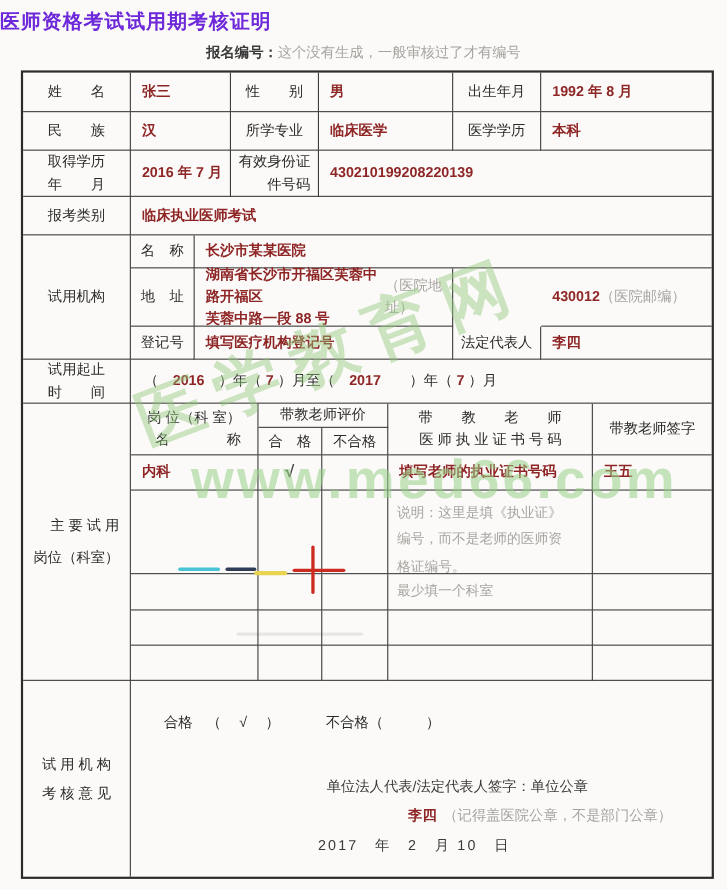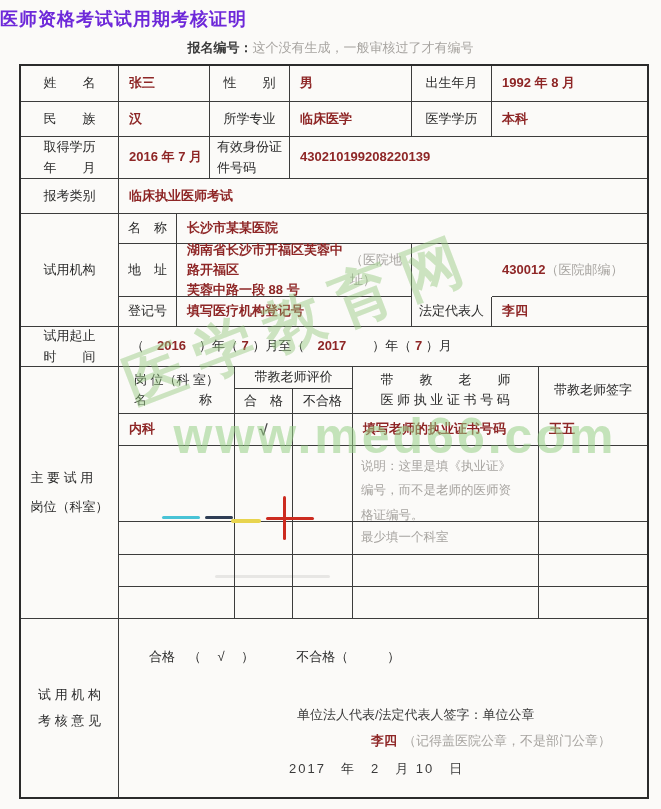--- a/index.html
+++ b/index.html
@@ -25,22 +25,22 @@
   }
   .cell{
     position:absolute;box-sizing:border-box;
     border-right:1px solid #3c3c3c;border-bottom:1px solid #3c3c3c;
     display:flex;align-items:center;
     font-size:13px;line-height:1.55;color:#2b2b2b;
     white-space:pre-line;
   }
   .nr{border-right:none;}
   .nb{border-bottom:none;}
-  .lbl{justify-content:center;text-align:left;}
-  .lbl-left{padding-left:7px;text-align:left;}
+  .lbl{justify-content:center;text-align:right;}
+  .lbl-left{padding-left:7px;text-align:right;}
   .val{font-weight:bold;color:#8e2626;padding-left:10px;}
   .gray{color:#a7a4a0;font-weight:normal;}
   .mark{justify-content:center;color:#4a4a4a;font-size:15px;font-weight:bold;}
   .top{align-items:flex-start;padding-top:8px;}
   .blk{color:#2b2b2b;font-weight:normal;}
   
   .opline{position:absolute;font-size:13px;white-space:pre;}
   
   .wm-diag{
     position:absolute;left:95px;top:278px;width:410px;height:84px;

